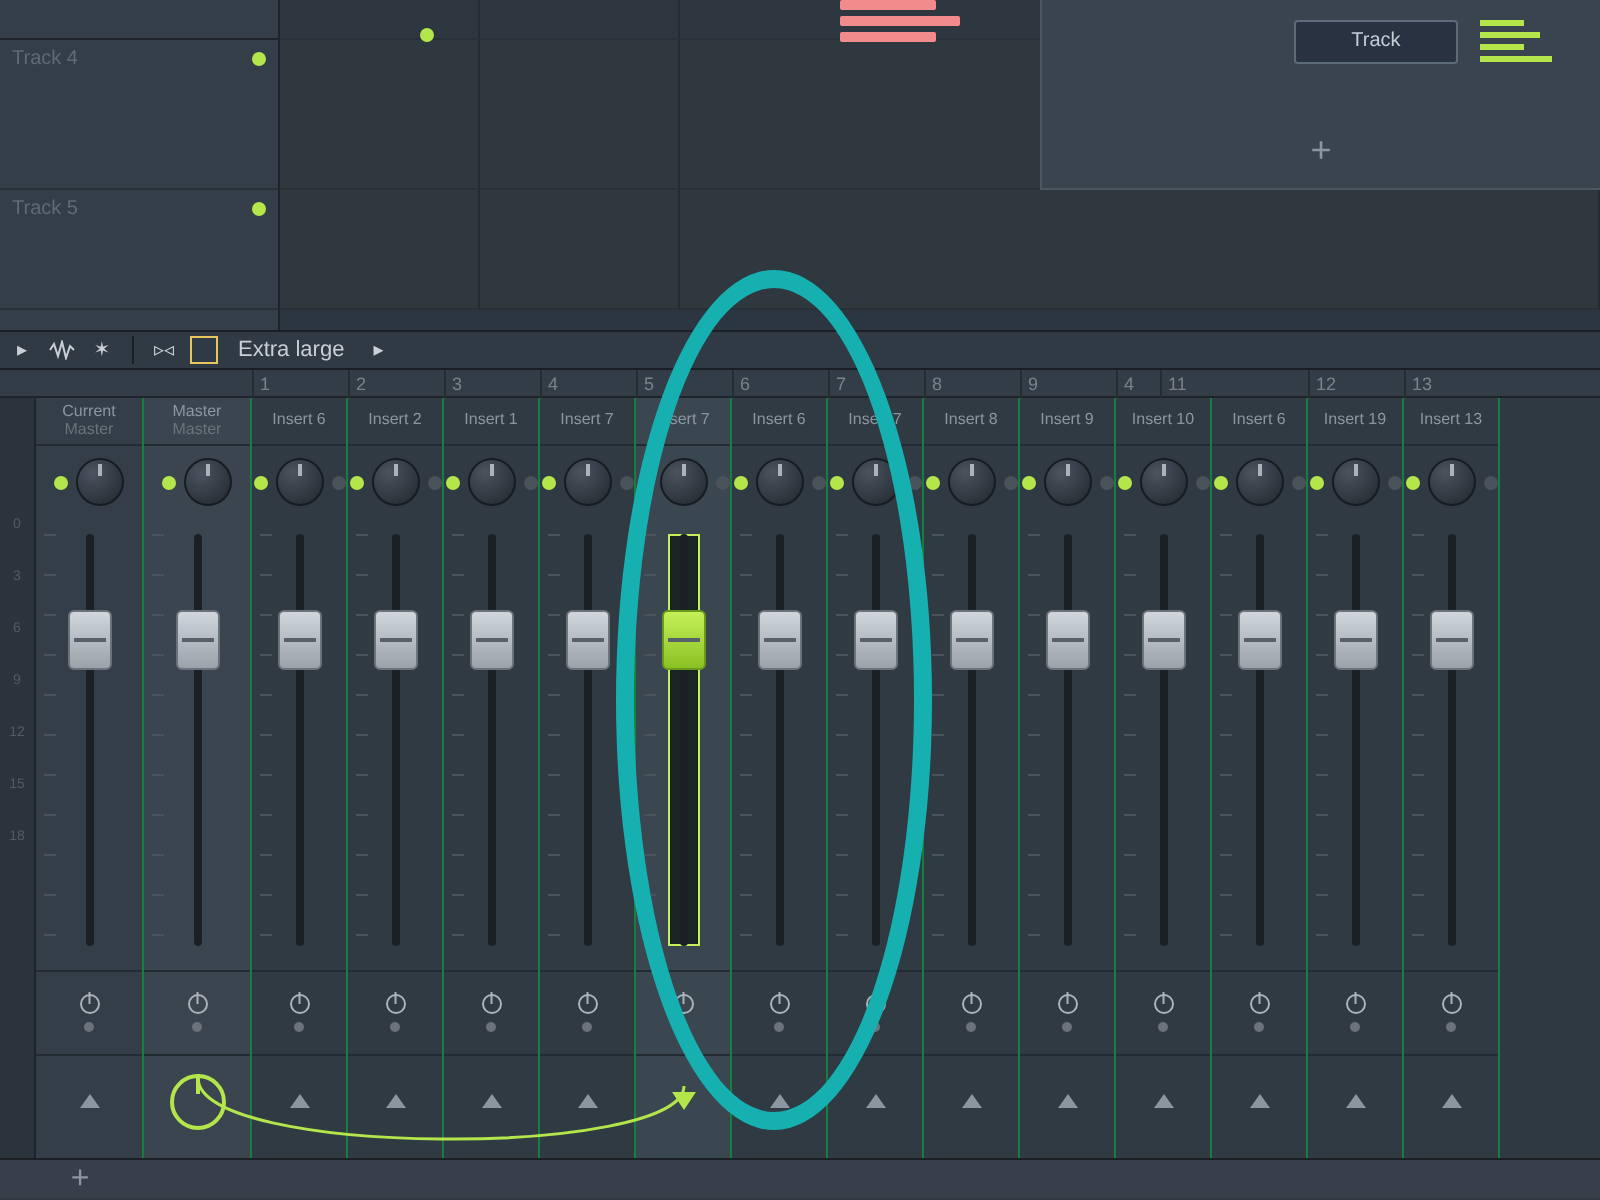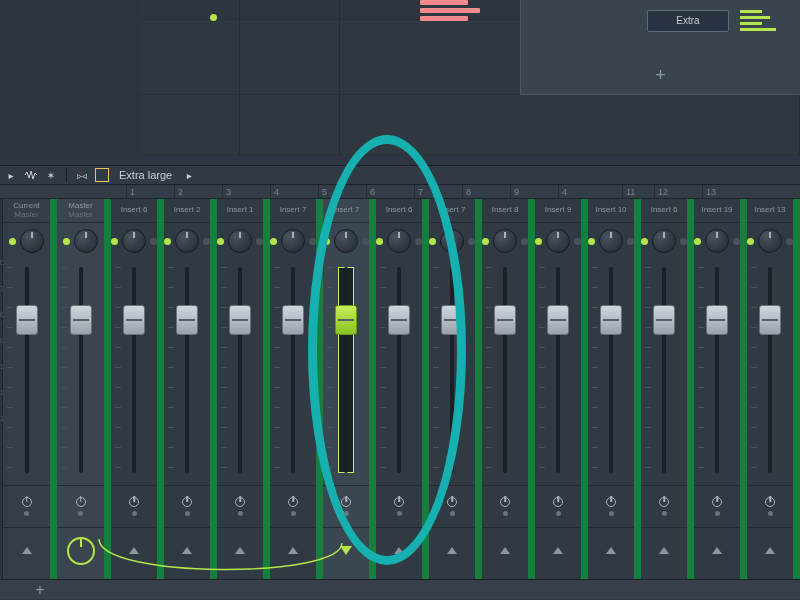--- a/index.html
+++ b/index.html
@@ -32,21 +32,21 @@
   
   
   .mx-ruler{height:14px;background:#333d47;border-bottom:1px solid #1d242b;position:relative;}
   .mx-ruler .tick{position:absolute;top:0;height:14px;border-left:1px solid #242c34;font-size:9px;color:#7a838c;padding-left:3px;line-height:14px;}
   
   
   .strips{position:relative;height:380px;display:flex;}
   .db-scale{width:18px;background:#2b343d;border-right:1px solid #1d242b;position:relative;}
   .db-scale div{position:absolute;left:0;width:100%;text-align:center;font-size:7px;color:#525c66;}
   
-  .strip{flex:0 0 48px;border-right:7px solid #15803d;background:#303a43;position:relative;}
+  .strip{flex:0 0 48px;border-right:1px solid #15803d;background:#303a43;position:relative;}
   .strip.current{flex:0 0 54px;background:#343e48;}
   .strip.master{flex:0 0 54px;background:#3b454f;}
   .strip.selected{background:#3a4650;}
   .strip .hdr{height:24px;display:flex;flex-direction:column;align-items:center;justify-content:center;font-size:8px;color:#8c96a0;border-bottom:1px solid #232b32;line-height:1.1;}
   .strip .hdr .sub{color:#6a737c;}
   .strip .pan-row{height:36px;display:flex;align-items:center;justify-content:center;gap:4px;}
   .led{width:7px;height:7px;border-radius:50%;background:#b4e64b;}
   .led.off{background:#4a535c;}
   .pan-knob{width:24px;height:24px;border-radius:50%;background:radial-gradient(circle at 34% 30%,#4a545f,#1f262d);border:1px solid #161c21;position:relative;cursor:pointer;}
   .pan-knob::after{content:"";position:absolute;left:50%;top:2px;width:2px;height:6px;background:#aab2ba;transform:translateX(-50%);}
@@ -77,41 +77,52 @@
   
   .ellipse{position:absolute;left:308px;top:135px;width:158px;height:430px;border:9px solid #17b0b0;border-radius:50%;pointer-events:none;z-index:50;}
   
   
   .wire{position:absolute;pointer-events:none;z-index:5;}
 </style>
 </head>
 <body>
 
 <div class="playlist">
+  <div class="pl-tracks">
+    <div class="pl-track" style="height:20px;border-bottom:1px solid #1d242b;"></div>
+    <div class="pl-track">
+      <span>Track 4</span>
+      <span class="dot"></span>
+    </div>
+    <div class="pl-track" style="height:60px;">
+      <span>Track 5</span>
+      <span class="dot"></span>
+    </div>
+  </div>
   <div class="pl-grid">
     <div class="pl-cell" style="left:0;width:100px;height:20px;background:#2e3740;"></div>
     <div class="pl-cell" style="left:100px;width:100px;height:20px;background:#2e3740;"></div>
     <div class="pl-cell" style="left:200px;width:460px;height:20px;background:#2e3740;"></div>
     <div class="pl-cell" style="left:0;top:20px;width:100px;"></div>
     <div class="pl-cell" style="left:100px;top:20px;width:100px;"></div>
     <div class="pl-cell" style="left:200px;top:20px;width:460px;"></div>
     <div class="pl-cell" style="left:0;top:95px;width:100px;height:60px;"></div>
     <div class="pl-cell" style="left:100px;top:95px;width:100px;height:60px;"></div>
     <div class="pl-cell" style="left:200px;top:95px;width:460px;height:60px;"></div>
 
     <div class="pl-clip" style="left:280px;top:0px;width:48px;"></div>
     <div class="pl-clip" style="left:280px;top:8px;width:60px;"></div>
     <div class="pl-clip" style="left:280px;top:16px;width:48px;"></div>
   </div>
   <span class="pl-marker"></span>
 </div>
 
 <div class="keys-panel">
 
-  <div class="keys-btn"><span>Extra</span></div>
+  <div class="keys-btn"><span>Track</span></div>
   <div class="keys-notes">
     <span style="left:0;top:4px;width:22px;"></span>
     <span style="left:0;top:10px;width:30px;"></span>
     <span style="left:0;top:16px;width:22px;"></span>
     <span style="left:0;top:22px;width:36px;"></span>
   </div>
   <div class="keys-plus"><span>+</span></div>
 </div>
 
 <div class="mixer">
@@ -135,21 +146,21 @@
   <div class="tick" style="left: 126px;">1</div>
       <div class="tick" style="left: 174px;">2</div>
       <div class="tick" style="left: 222px;">3</div>
       <div class="tick" style="left: 270px;">4</div>
       <div class="tick" style="left: 318px;">5</div>
       <div class="tick" style="left: 366px;">6</div>
       <div class="tick" style="left: 414px;">7</div>
       <div class="tick" style="left: 462px;">8</div>
       <div class="tick" style="left: 510px;">9</div>
       <div class="tick" style="left: 558px;">4</div>
-      <div class="tick" style="left: 622px;">11</div>
+      <div class="tick" style="left: 580px;">11</div>
       <div class="tick" style="left: 654px;">12</div>
       <div class="tick" style="left: 702px;">13</div>
     </div>
 
   <div class="strips">
     <div class="db-scale">
         <div style="top: 60px;">0</div>
         <div style="top: 86px;">3</div>
         <div style="top: 112px;">6</div>
         <div style="top: 138px;">9</div>

